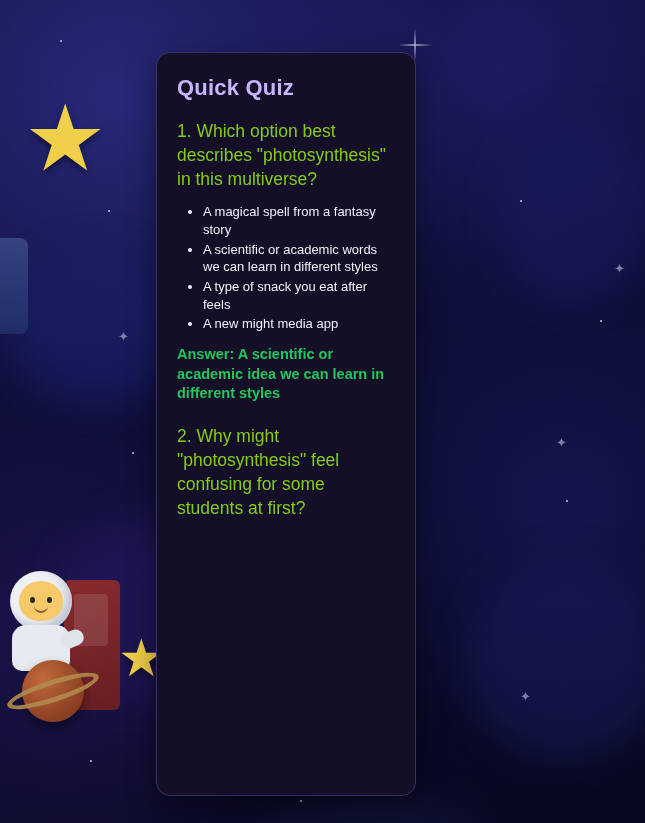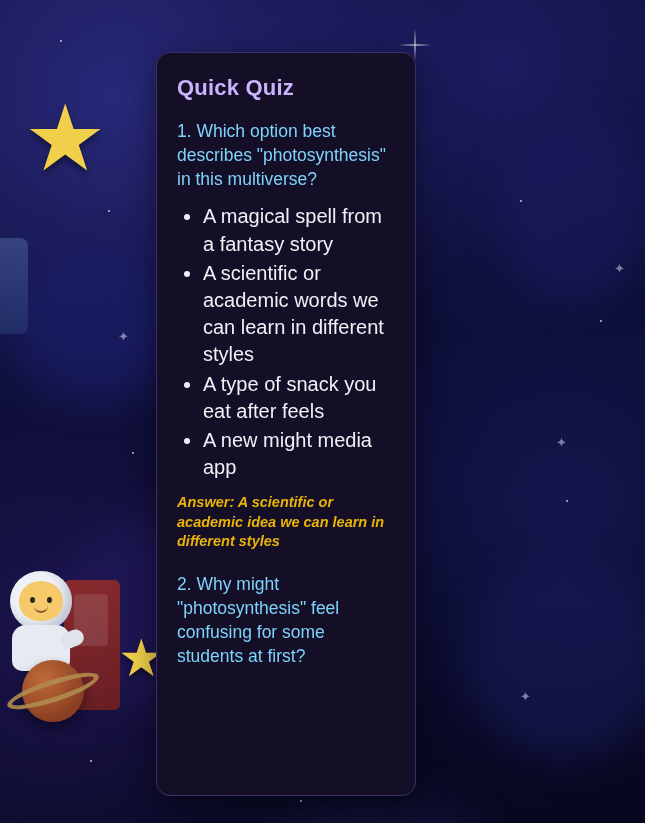--- a/index.html
+++ b/index.html
@@ -201,43 +201,42 @@
     margin-top: 32px;
   }
   .quiz-title {
     margin: 0 0 18px 0;
     color: #c9b4ff;
     font-size: 22px;
     font-weight: bold;
     letter-spacing: .2px;
   }
   .q-text {
-    color: #7dd3fc;
+    color: #84cc16;
     font-size: 17.5px;
     line-height: 1.38;
     margin: 0 0 12px 0;
   }
   .q-block { margin-bottom: 20px; }
   .q-block:last-child { margin-bottom: 0; }
   ul.options {
     margin: 0 0 12px 0;
     padding-left: 26px;
     color: #f0f0f6;
-    font-size: 20px;
+    font-size: 13px;
     line-height: 1.36;
   }
   ul.options li { margin-bottom: 2px; }
   ul.options li::marker { color: #f0f0f6; }
   .answer {
-    color: #eab308;
+    color: #22c55e;
     font-size: 14.5px;
     font-weight: bold;
     line-height: 1.35;
     margin: 0;
-    font-style: italic;
   }
 </style>
 </head>
 <body>
 
 <div class="bg"></div>
 <div class="bg-blotch b1"></div>
 <div class="bg-blotch b2"></div>
 <div class="bg-blotch b3"></div>
 <div class="bg-blotch b4"></div>

